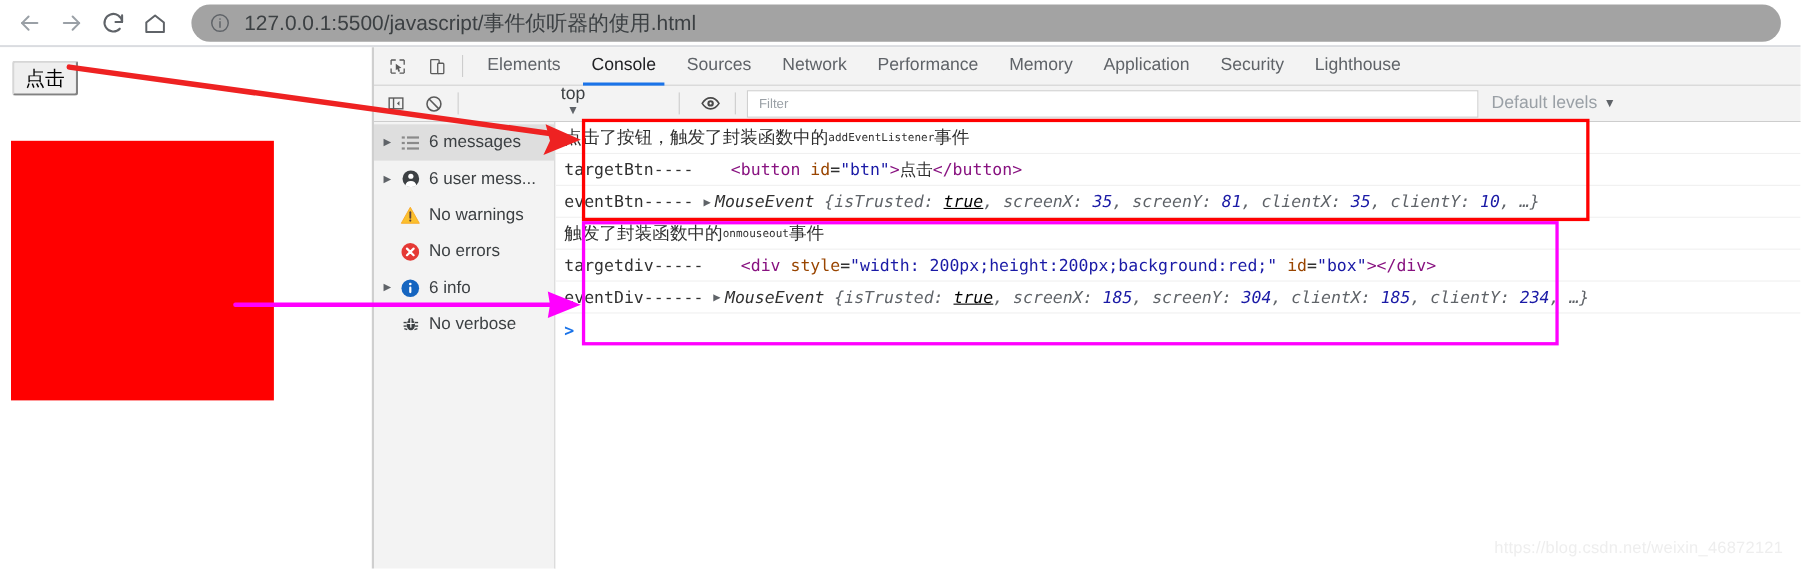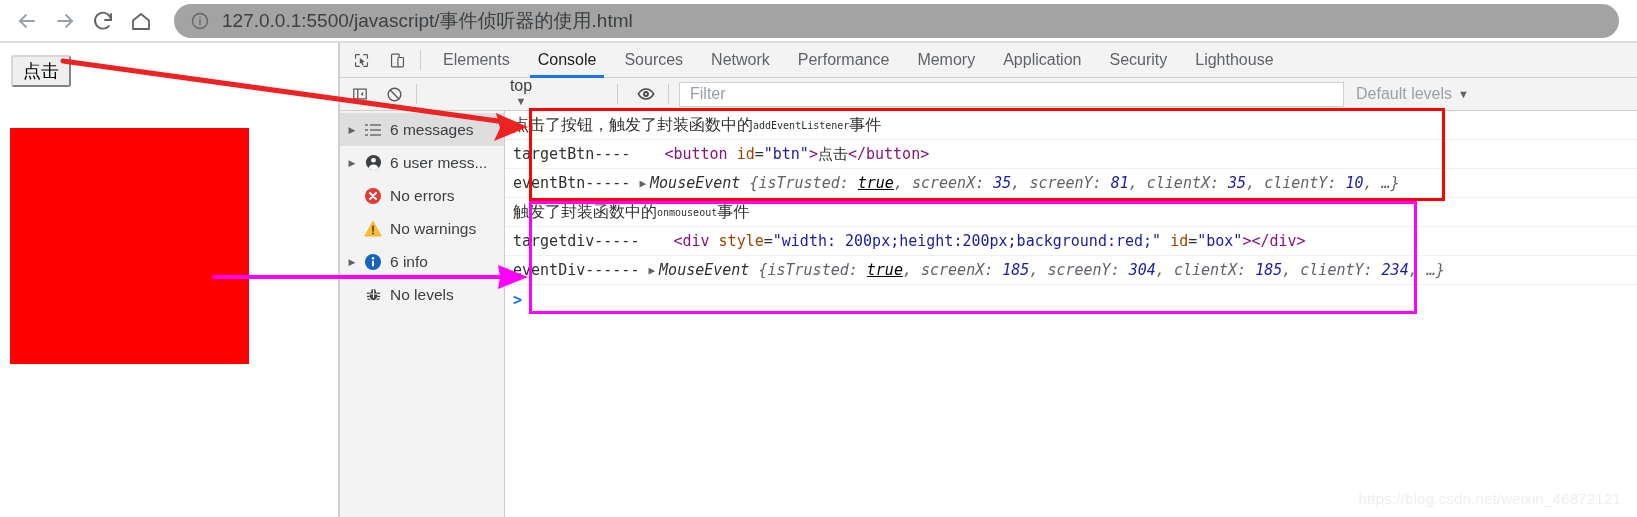--- a/index.html
+++ b/index.html
@@ -93,21 +93,21 @@
     color:#5a5a5a; margin-left:6px; }
   .ctx-select {
     display:flex; align-items:center; justify-content:flex-end;
     width:176px; height:25px; margin-left:8px; padding:0 8px;
     font-size:16px; color:#3c4043;flex-direction:column;
   }
   .ctx-select .caret { font-size: 11px; color:#5f6368; }
   .filter-input {
     flex:1; height:25px; margin-left:2px; background:#ffffff;
     border:1px solid #d0d0d0; display:flex; align-items:center; padding:0 10px;
-    font-size:16px; color:#9aa0a6; max-width: 665px;
+    font-size:12px; color:#9aa0a6; max-width: 665px;
   }
   .levels {
     margin-left:12px; font-size:16px; color:#9aa0a6; display:flex; align-items:center; gap:6px;
     white-space:nowrap;
   }
   .levels .caret { font-size:11px; color:#5f6368; }
 
   
   .dt-body { position:relative; display:flex; height:406px; }
   .dt-sidebar {
@@ -306,37 +306,37 @@
                 <path d="M3.6 15.2a5.6 5.6 0 0 1 10.8 0A8 8 0 0 1 9 17a8 8 0 0 1-5.4-1.8z" fill="#fff"></path>
               </svg>
           </span>
           <span class="side-label">6 user mess...</span>
         </div>
 
         <div class="side-item">
           <span class="side-tri empty">▶</span>
           <span class="side-ico">
             <svg width="18" height="18" viewBox="0 0 18 18">
-                <circle cx="9" cy="9" r="8" fill="#e53935"></circle>
-                <path d="M6 6l6 6M12 6l-6 6" stroke="#fff" stroke-width="2" stroke-linecap="round"></path>
-              </svg>
-          </span>
-          <span class="side-label">No errors</span>
-        </div>
-
-        <div class="side-item">
-          <span class="side-tri empty">▶</span>
-          <span class="side-ico">
-            <svg width="18" height="18" viewBox="0 0 18 18">
                 <path d="M9 1.4L17.2 16H0.8z" fill="#fbc02d" stroke="#f9a825" stroke-width="0.8"></path>
                 <path d="M9 6v5" stroke="#5d4037" stroke-width="1.7" stroke-linecap="round"></path>
                 <circle cx="9" cy="13.5" r="1" fill="#5d4037"></circle>
               </svg>
           </span>
           <span class="side-label">No warnings</span>
+        </div>
+
+        <div class="side-item">
+          <span class="side-tri empty">▶</span>
+          <span class="side-ico">
+            <svg width="18" height="18" viewBox="0 0 18 18">
+                <circle cx="9" cy="9" r="8" fill="#e53935"></circle>
+                <path d="M6 6l6 6M12 6l-6 6" stroke="#fff" stroke-width="2" stroke-linecap="round"></path>
+              </svg>
+          </span>
+          <span class="side-label">No errors</span>
         </div>
 
         <div class="side-item">
           <span class="side-tri">▶</span>
           <span class="side-ico">
             <svg width="18" height="18" viewBox="0 0 18 18">
                 <circle cx="9" cy="9" r="8" fill="#1565c0"></circle>
                 <circle cx="9" cy="5.2" r="1.2" fill="#fff"></circle>
                 <rect x="8" y="7.5" width="2" height="6" rx="1" fill="#fff"></rect>
               </svg>
@@ -353,21 +353,21 @@
                 <rect x="2" y="7" width="3" height="1.3"></rect>
                 <rect x="13" y="7" width="3" height="1.3"></rect>
                 <rect x="2" y="10.4" width="3" height="1.3"></rect>
                 <rect x="13" y="10.4" width="3" height="1.3"></rect>
                 <rect x="2.6" y="13.3" width="3" height="1.3" transform="rotate(20 4 14)"></rect>
                 <rect x="12.4" y="13.3" width="3" height="1.3" transform="rotate(-20 14 14)"></rect>
                 <rect x="8.4" y="3.6" width="1.2" height="9" fill="#fff"></rect>
                 <rect x="5.4" y="8" width="7.2" height="1" fill="#fff"></rect>
               </svg>
           </span>
-          <span class="side-label">No levels</span>
+          <span class="side-label">No verbose</span>
         </div>
       </div>
 
       <div class="console-log">
 
         <div class="log-row msg">
           <span>点击了按钮，触发了封装函数中的</span>
             <span class="mono">addEventListener</span>
             <span>事件</span>
         </div>

